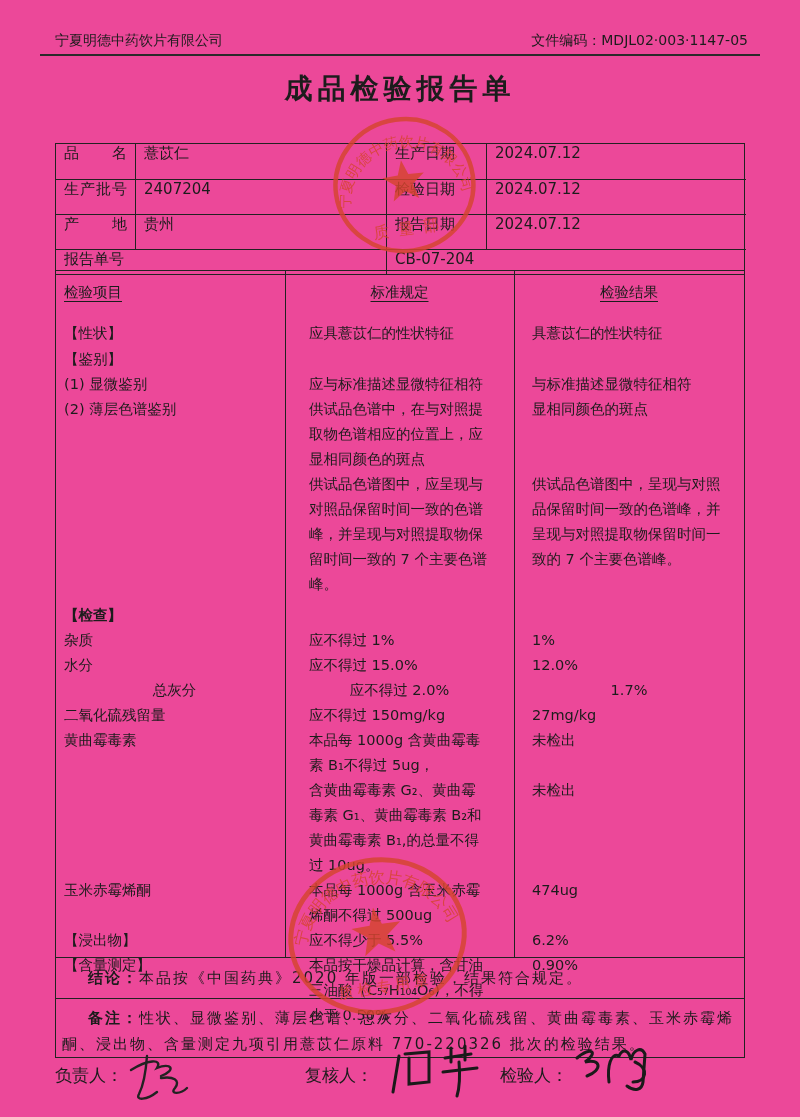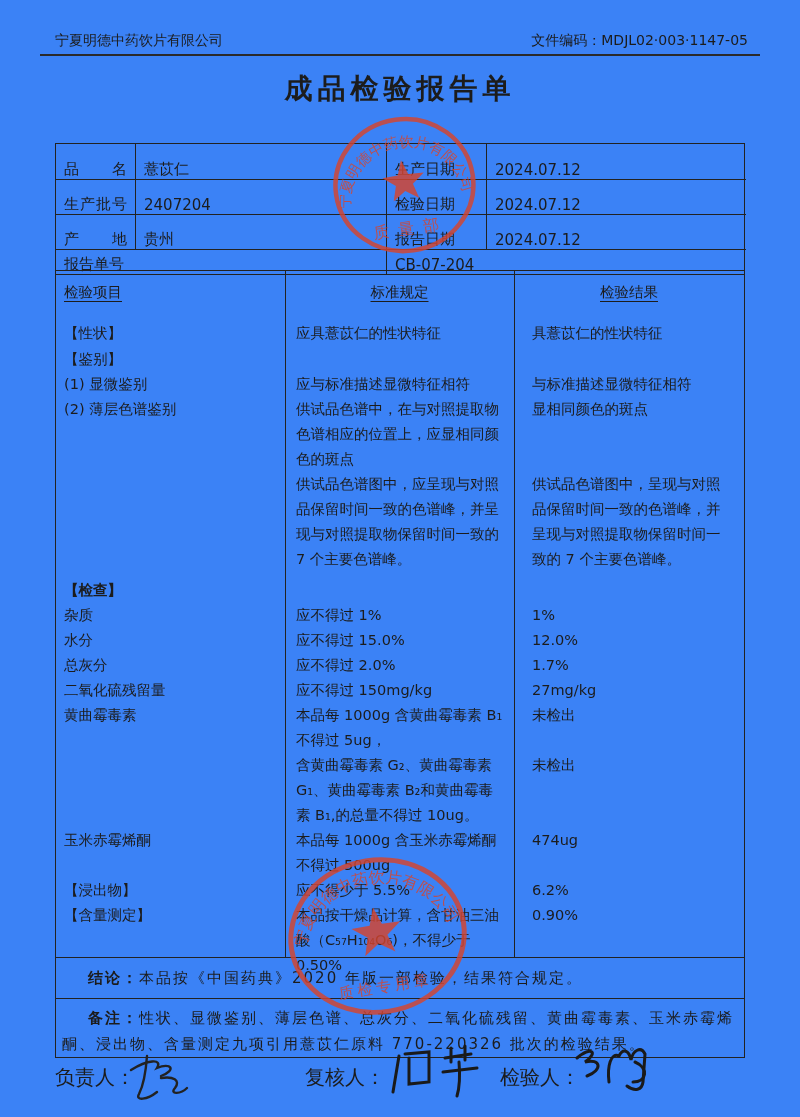--- a/index.html
+++ b/index.html
@@ -1,31 +1,31 @@
 <!DOCTYPE html>
 <html><head>
 <meta charset="utf-8">
 <style>
   html,body{margin:0;padding:0;background:#fff;}
-  .page{position:relative;width:800px;height:1117px;background:#3b82f6;overflow:hidden;
+  .page{position:relative;width:800px;height:1117px;background:#ec4899;overflow:hidden;
         font-family:"DejaVu Sans","Liberation Sans",sans-serif;color:#1c1c1c;}
 
   
   .phead{position:absolute;left:55px;right:52px;top:32px;display:flex;
          justify-content:space-between;font-size:14px;}
   .phead-rule{position:absolute;left:40px;right:40px;top:54px;border-bottom:2px solid #2a2a2a;}
   .title{position:absolute;left:0;right:0;top:70px;text-align:center;
          font-size:28px;font-weight:bold;letter-spacing:5px;}
 
   
   .itable{position:absolute;left:55px;top:143px;width:690px;
           display:grid;grid-template-columns:79px 251px 100px 260px;
           grid-template-rows:35px 35px 35px 25px;
           border:1px solid #222;box-sizing:border-box;font-size:15px;}
-  .itable > div{box-sizing:border-box;display:flex;align-items:flex-end;
+  .itable > div{box-sizing:border-box;display:flex;align-items:flex-start;
                 border-left:1px solid #222;border-top:1px solid #222;
                 padding:0 8px;white-space:nowrap;overflow:visible;}
   .itable > div.c0{border-left:none;}
   .itable > div.r0{border-top:none;}
   .ilabel{text-align:justify;}
   .ilabel > span{display:inline-block;width:100%;text-align:justify;text-align-last:justify;}
   .span2a{grid-column:1 / 3;}
   .span2b{grid-column:3 / 5;}
 
   
@@ -34,33 +34,33 @@
   .vline{position:absolute;top:0;bottom:0;width:1px;background:#222;}
   .vl1{left:229px;} .vl2{left:458px;}
   .mhead{display:flex;margin-top:9px;}
   .mhead .h{text-decoration:underline;text-underline-offset:4px;}
   .hc-item{width:229px;box-sizing:border-box;padding-left:8px;}
   .hc-std{width:229px;text-align:center;}
   .hc-res{flex:1;text-align:center;}
   .mbody{margin-top:16px;}
   .mrow{display:flex;align-items:flex-start;}
   .ci{width:229px;box-sizing:border-box;padding-left:8px;flex-shrink:0;}
-  .cs{width:229px;box-sizing:border-box;padding:0 11px;flex-shrink:0;}
+  .cs{width:229px;box-sizing:border-box;padding:0 24px;flex-shrink:0;}
   .cr{flex:1;box-sizing:border-box;padding:0 18px;}
 
   
   .cbox{position:absolute;left:55px;width:690px;box-sizing:border-box;
         border:1px solid #222;font-size:15px;letter-spacing:2px;}
   .conclusion{top:957px;height:42px;display:flex;align-items:center;padding-left:32px;}
   .remark{top:998px;height:60px;padding:6px 6px 0 6px;line-height:26px;}
   .remark .ind{text-indent:26px;}
   .blabel{font-weight:bold;}
 
   
-  .sigrow{position:absolute;left:55px;right:40px;top:1056px;height:55px;font-size:20px;}
+  .sigrow{position:absolute;left:55px;right:40px;top:1056px;height:55px;font-size:17px;}
   .siglabel{position:absolute;top:8px;}
   .sig-svg{position:absolute;}
 
   
   .stamp{position:absolute;opacity:0.82;}
   .stamp svg{overflow:visible;}
 </style>
 </head>
 <body>
 
@@ -142,21 +142,21 @@
         <div class="mrow" style="margin-top: 0px;">
           <div class="ci">杂质</div>
           <div class="cs">应不得过 1%</div>
           <div class="cr">1%</div>
         </div>
         <div class="mrow" style="margin-top: 0px;">
           <div class="ci">水分</div>
           <div class="cs">应不得过 15.0%</div>
           <div class="cr">12.0%</div>
         </div>
-        <div class="mrow" style="margin-top: 0px;">
+        <div class="mrow" style="margin-top: 0px; text-align: center;">
           <div class="ci">总灰分</div>
           <div class="cs">应不得过 2.0%</div>
           <div class="cr">1.7%</div>
         </div>
         <div class="mrow" style="margin-top: 0px;">
           <div class="ci">二氧化硫残留量</div>
           <div class="cs">应不得过 150mg/kg</div>
           <div class="cr">27mg/kg</div>
         </div>
         <div class="mrow" style="margin-top: 0px; justify-content: center;">

